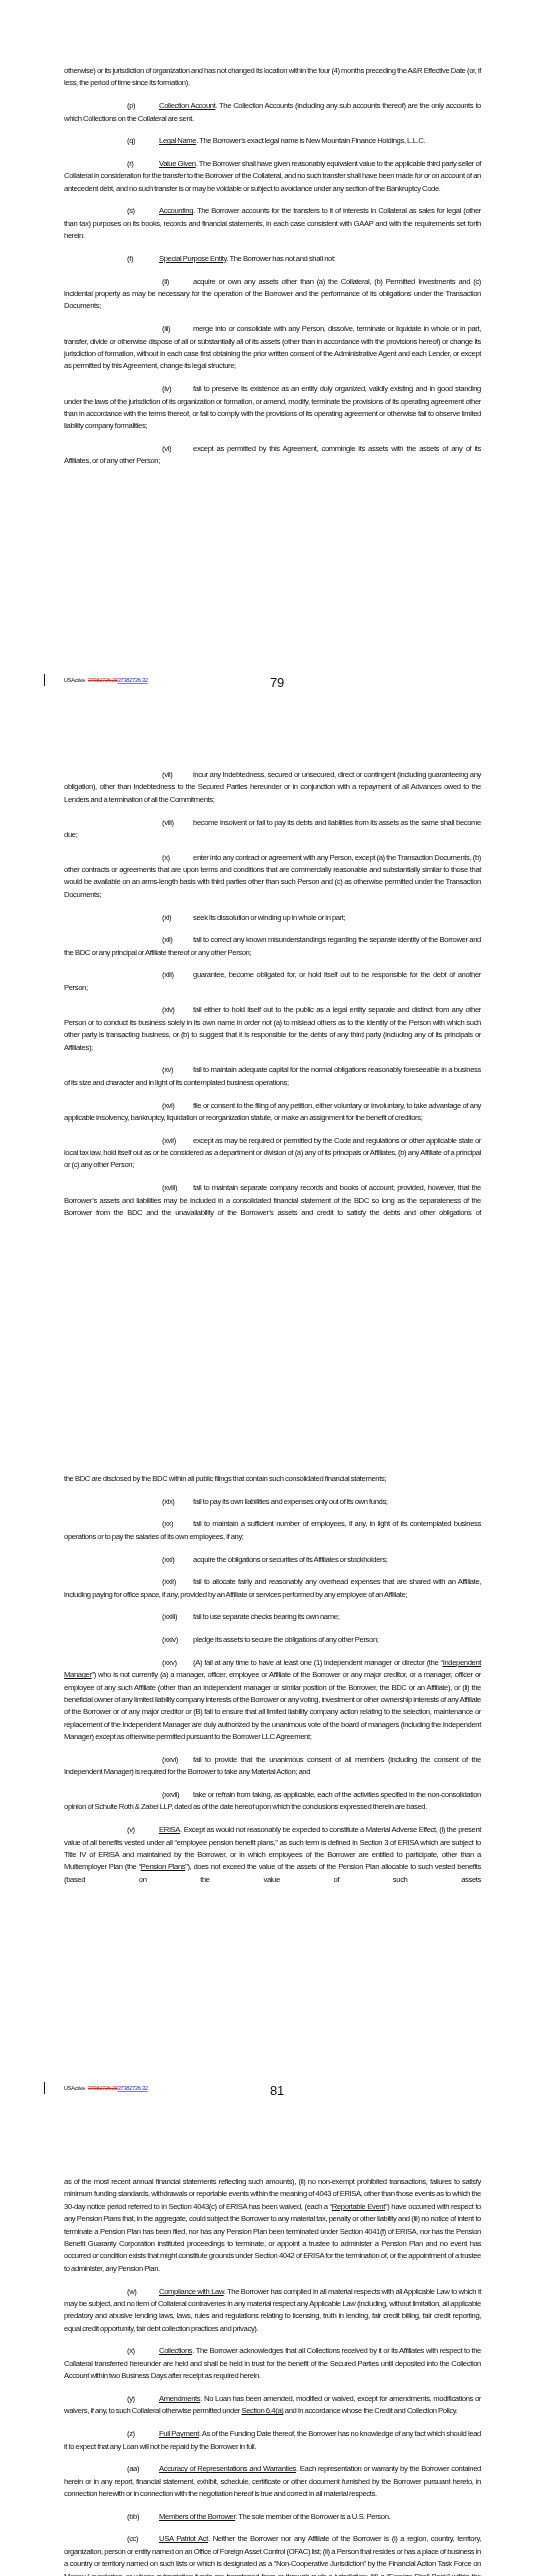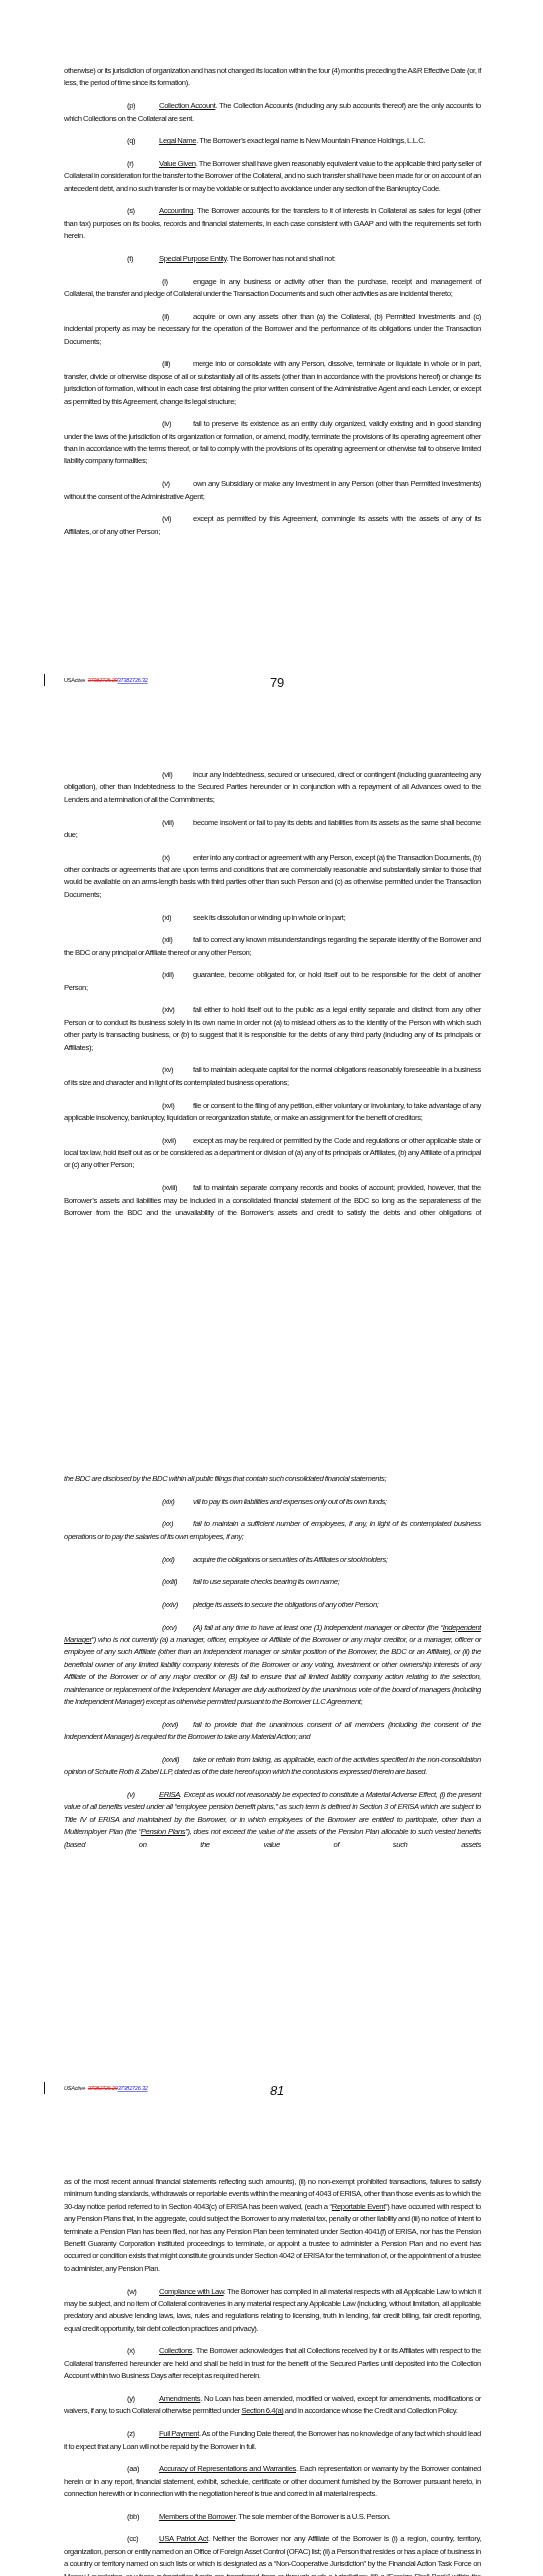--- a/index.html
+++ b/index.html
@@ -28,25 +28,23 @@
 
 <div id="doc">
     <div class="page" style="top: 0px;">
     <div class="body-text">
         <p class="para"><span>otherwise) or its jurisdiction of organization and has not changed its location within the four (4) months preceding the A&amp;R Effective Date (or, if less, the period of time since its formation).</span></p>
         <p class="para sec first-indent"><span class="label">(p)</span><span class="heading">Collection Account</span><span>.  The Collection Accounts (including any sub accounts thereof) are the only accounts to which Collections on the Collateral are sent.</span></p>
         <p class="para sec first-indent"><span class="label">(q)</span><span class="heading">Legal Name</span><span>.  The Borrower’s exact legal name is New Mountain Finance Holdings, L.L.C.</span></p>
         <p class="para sec first-indent"><span class="label">(r)</span><span class="heading">Value Given</span><span>.  The Borrower shall have given reasonably equivalent value to the applicable third party seller of Collateral in consideration for the transfer to the Borrower of the Collateral, and no such transfer shall have been made for or on account of an antecedent debt, and no such transfer is or may be voidable or subject to avoidance under any section of the Bankruptcy Code.</span></p>
         <p class="para sec first-indent"><span class="label">(s)</span><span class="heading">Accounting</span><span>.  The Borrower accounts for the transfers to it of interests in Collateral as sales for legal (other than tax) purposes on its books, records and financial statements, in each case consistent with GAAP and with the requirements set forth herein.</span></p>
         <p class="para sec first-indent"><span class="label">(t)</span><span class="heading">Special Purpose Entity</span><span>.  The Borrower has not and shall not:</span></p>
-        <p class="para sub sub-indent"><span class="label">(i)</span><span>engage in any business or activity other than the purchase, receipt and management of Collateral, the transfer and pledge of Collateral under the Transaction Documents and such other activities as are incidental thereto;</span></p>
         <p class="para sub sub-indent"><span class="label">(ii)</span><span>acquire or own any assets other than (a) the Collateral, (b) Permitted Investments and (c) incidental property as may be necessary for the operation of the Borrower and the performance of its obligations under the Transaction Documents;</span></p>
         <p class="para sub sub-indent"><span class="label">(iii)</span><span>merge into or consolidate with any Person, dissolve, terminate or liquidate in whole or in part, transfer, divide or otherwise dispose of all or substantially all of its assets (other than in accordance with the provisions hereof) or change its jurisdiction of formation, without in each case first obtaining the prior written consent of the Administrative Agent and each Lender, or except as permitted by this Agreement, change its legal structure;</span></p>
         <p class="para sub sub-indent"><span class="label">(iv)</span><span>fail to preserve its existence as an entity duly organized, validly existing and in good standing under the laws of the jurisdiction of its organization or formation, or amend, modify, terminate the provisions of its operating agreement other than in accordance with the terms thereof, or fail to comply with the provisions of its operating agreement or otherwise fail to observe limited liability company formalities;</span></p>
-        <p class="para sub sub-indent"><span class="label">(v)</span><span>own any Subsidiary or make any Investment in any Person (other than Permitted Investments) without the consent of the Administrative Agent;</span></p>
         <p class="para sub sub-indent"><span class="label">(vi)</span><span>except as permitted by this Agreement, commingle its assets with the assets of any of its Affiliates, or of any other Person;</span></p>
       </div>
     <div class="footer">
       <div class="change-bar"></div>
       <div class="footer-id">
         <span style="margin-right: 1.5px;">USActive</span>
         <span class="old">37382726.29</span><span class="new">37382726.32</span>
       </div>
       <div class="page-num">79</div>
     </div>
@@ -59,26 +57,27 @@
         <p class="para sub sub-indent"><span class="label">(xi)</span><span>seek its dissolution or winding up in whole or in part;</span></p>
         <p class="para sub sub-indent"><span class="label">(xii)</span><span>fail to correct any known misunderstandings regarding the separate identity of the Borrower and the BDC or any principal or Affiliate thereof or any other Person;</span></p>
         <p class="para sub sub-indent"><span class="label">(xiii)</span><span>guarantee, become obligated for, or hold itself out to be responsible for the debt of another Person;</span></p>
         <p class="para sub sub-indent"><span class="label">(xiv)</span><span>fail either to hold itself out to the public as a legal entity separate and distinct from any other Person or to conduct its business solely in its own name in order not (a) to mislead others as to the identity of the Person with which such other party is transacting business, or (b) to suggest that it is responsible for the debts of any third party (including any of its principals or Affiliates);</span></p>
         <p class="para sub sub-indent"><span class="label">(xv)</span><span>fail to maintain adequate capital for the normal obligations reasonably foreseeable in a business of its size and character and in light of its contemplated business operations;</span></p>
         <p class="para sub sub-indent"><span class="label">(xvi)</span><span>file or consent to the filing of any petition, either voluntary or involuntary, to take advantage of any applicable insolvency, bankruptcy, liquidation or reorganization statute, or make an assignment for the benefit of creditors;</span></p>
         <p class="para sub sub-indent"><span class="label">(xvii)</span><span>except as may be required or permitted by the Code and regulations or other applicable state or local tax law, hold itself out as or be considered as a department or division of (a) any of its principals or Affiliates, (b) any Affiliate of a principal or (c) any other Person;</span></p>
         <p class="para sub sub-indent" style="text-align-last: justify;"><span class="label">(xviii)</span><span>fail to maintain separate company records and books of account; provided, however, that the Borrower’s assets and liabilities may be included in a consolidated financial statement of the BDC so long as the separateness of the Borrower from the BDC and the unavailability of the Borrower’s assets and credit to satisfy the debts and other obligations of</span></p>
       </div>
   </div>
-    <div class="page" style="top: 1408px; font-style: italic;">
+    <div class="page" style="top: 1408px;">
     <div class="body-text">
         <p class="para"><span>the BDC are disclosed by the BDC within all public filings that contain such consolidated financial statements;</span></p>
-        <p class="para sub sub-indent"><span class="label">(xix)</span><span>viii to pay its own liabilities and expenses only out of its own funds;</span></p>
+        <p class="para sub sub-indent"><span class="label">(xix)</span><span>fail to pay its own liabilities and expenses only out of its own funds;</span></p>
         <p class="para sub sub-indent"><span class="label">(xx)</span><span>fail to maintain a sufficient number of employees, if any, in light of its contemplated business operations or to pay the salaries of its own employees, if any;</span></p>
         <p class="para sub sub-indent"><span class="label">(xxi)</span><span>acquire the obligations or securities of its Affiliates or stockholders;</span></p>
+        <p class="para sub sub-indent"><span class="label">(xxii)</span><span>fail to allocate fairly and reasonably any overhead expenses that are shared with an Affiliate, including paying for office space, if any, provided by an Affiliate or services performed by any employee of an Affiliate;</span></p>
         <p class="para sub sub-indent"><span class="label">(xxiii)</span><span>fail to use separate checks bearing its own name;</span></p>
         <p class="para sub sub-indent"><span class="label">(xxiv)</span><span>pledge its assets to secure the obligations of any other Person;</span></p>
         <p class="para sub sub-indent"><span class="label">(xxv)</span><span>(A) fail at any time to have at least one (1) independent manager or director (the “</span><span class="u">Independent Manager</span><span>”) who is not currently (a) a manager, officer, employee or Affiliate of the Borrower or any major creditor, or a manager, officer or employee of any such Affiliate (other than an independent manager or similar position of the Borrower, the BDC or an Affiliate), or (ii) the beneficial owner of any limited liability company interests of the Borrower or any voting, investment or other ownership interests of any Affiliate of the Borrower or of any major creditor or (B) fail to ensure that all limited liability company action relating to the selection, maintenance or replacement of the Independent Manager are duly authorized by the unanimous vote of the board of managers (including the Independent Manager) except as otherwise permitted pursuant to the Borrower LLC Agreement;</span></p>
         <p class="para sub sub-indent"><span class="label">(xxvi)</span><span>fail to provide that the unanimous consent of all members (including the consent of the Independent Manager) is required for the Borrower to take any Material Action; and</span></p>
         <p class="para sub sub-indent"><span class="label">(xxvii)</span><span>take or refrain from taking, as applicable, each of the activities specified in the non-consolidation opinion of Schulte Roth &amp; Zabel LLP, dated as of the date hereof upon which the conclusions expressed therein are based.</span></p>
         <p class="para sec first-indent" style="text-align-last: justify;"><span class="label">(v)</span><span class="heading">ERISA</span><span>.  Except as would not reasonably be expected to constitute a Material Adverse Effect, (i) the present value of all benefits vested under all “employee pension benefit plans,” as such term is defined in Section 3 of ERISA which are subject to Title IV of ERISA and maintained by the Borrower, or in which employees of the Borrower are entitled to participate, other than a Multiemployer Plan (the “</span><span class="u">Pension Plans</span><span>”), does not exceed the value of the assets of the Pension Plan allocable to such vested benefits (based on the value of such assets</span></p>
       </div>
     <div class="footer">
       <div class="change-bar"></div>
       <div class="footer-id">

